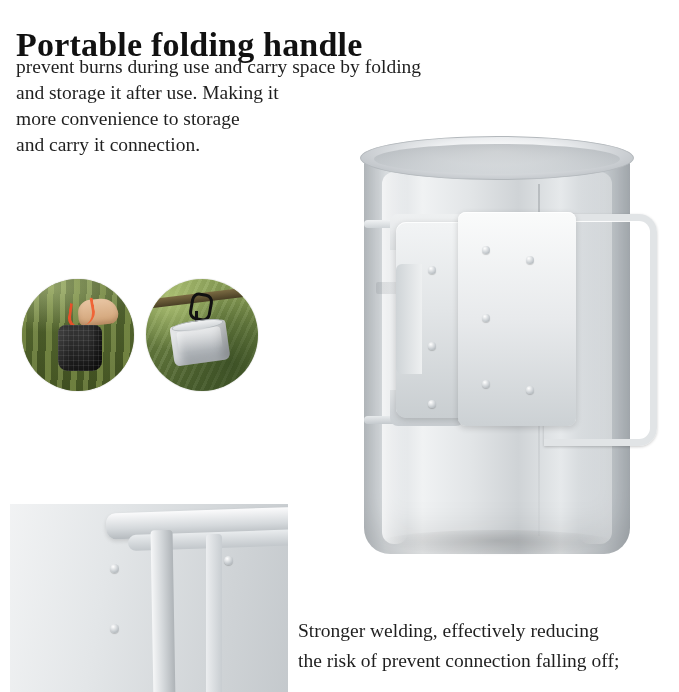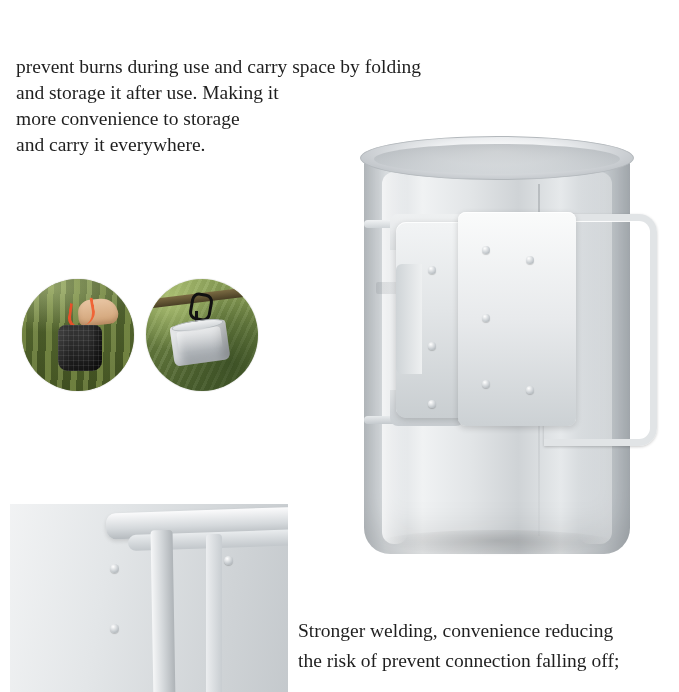--- a/index.html
+++ b/index.html
@@ -450,26 +450,27 @@
     opacity: 0.28;
     background: linear-gradient(90deg,#8c9297,rgba(140,146,151,0));
     border-radius: 2px;
   }
 </style>
 </head>
 <body>
 
 <div id="page">
 
+  <h1 class="headline">Portable folding handle</h1>
 
   <div class="bodycopy">
     <span class="line">prevent burns during use and carry space by folding</span>
     <span class="line">and storage it after use. Making it</span>
     <span class="line">more convenience to storage</span>
-    <span class="line">and carry it everywhere.</span>
+    <span class="line">and carry it connection.</span>
   </div>
 
   <div class="circles">
 
     <div class="circle left">
       <div class="forest-bg"></div>
       <div class="hand"></div>
       <div class="cord"></div>
       <div class="cord2"></div>
       <div class="meshbag"></div>
@@ -520,17 +521,17 @@
     <div class="p-rivet pr6"></div>
     <div class="p-rivet pr7"></div>
     <div class="p-rivet pr8"></div>
 
     <div class="mug-rim"></div>
     <div class="mug-rim-inner"></div>
     <div class="mug-bottom-shadow"></div>
   </div>
 
   <div class="caption">
-    <span class="line">Stronger welding, convenience reducing</span>
+    <span class="line">Stronger welding, effectively reducing</span>
     <span class="line">the risk of prevent connection falling off;</span>
   </div>
 
 </div>
 
 </body></html>

